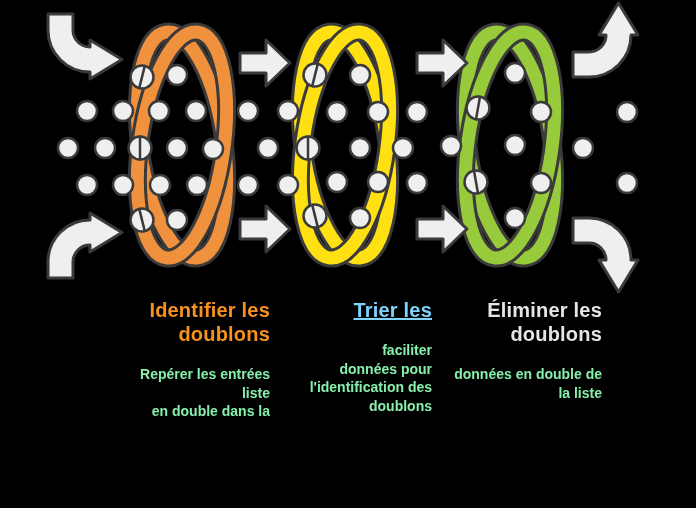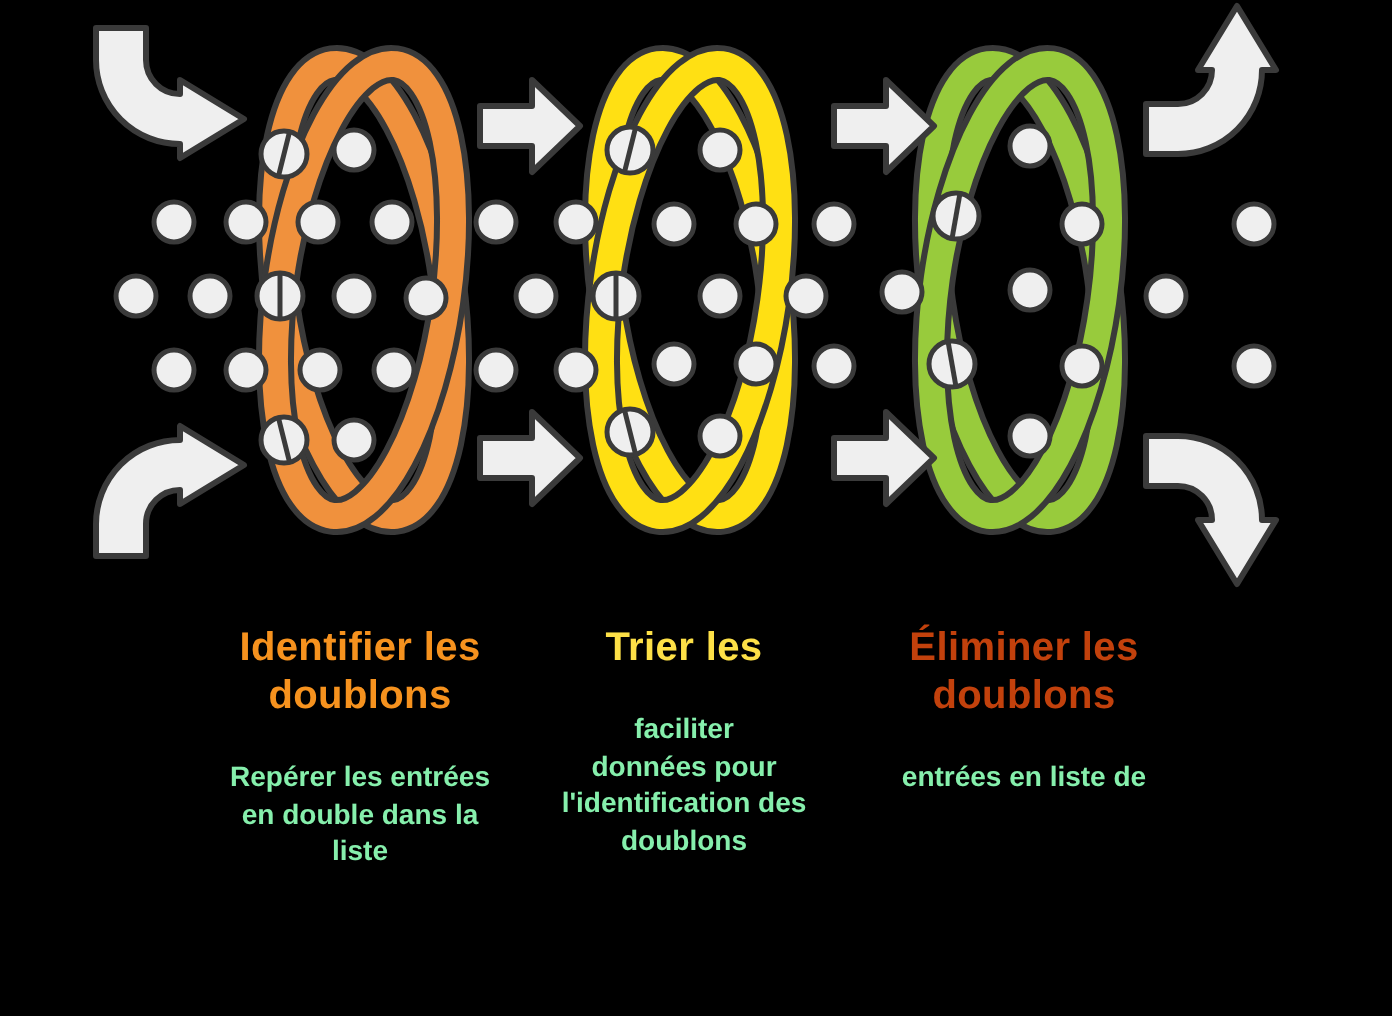--- a/index.html
+++ b/index.html
@@ -1,21 +1,21 @@
 <!DOCTYPE html>
 <html><head>
 <meta charset="utf-8">
 <style>
   html,body{margin:0;padding:0;background:#000;}
   .stage{
     position:relative;width:696px;height:508px;background:#000;overflow:hidden;
     font-family:"Liberation Sans",sans-serif;
   }
   .stage svg{position:absolute;left:0;top:0;}
-  .col{position:absolute;top:312px;width:180px;text-align:center;}
+  .col{position:absolute;top:298px;width:180px;text-align:right;}
   .col .heading{font-size:20px;font-weight:800;line-height:24px;letter-spacing:.2px;}
   .col .body{margin-top:19px;font-size:14px;font-weight:700;line-height:18.6px;color:#86efac;}
 </style>
 </head>
 <body>
 
 <div class="stage">
 
   <svg id="flow-svg" width="696" height="508" viewBox="0 0 696 508">
     <defs>
@@ -129,40 +129,41 @@
       </g>
   </svg>
 
   <div class="col" style="left:90px">
     <div class="heading" style="color: rgb(246, 146, 30);">
       <div>Identifier les</div>
       <div>doublons</div>
     </div>
     <div class="body">
       <div>Repérer les entrées</div>
+      <div>liste</div>
       <div>en double dans la</div>
-      <div>liste</div>
     </div>
   </div>
 
   <div class="col" style="left:252px">
-    <div class="heading" style="color: #fde047;">
+    <div class="heading" style="color: #7dd3fc; text-decoration: underline;">
       <div>Trier les</div>
     </div>
     <div class="body">
       <div>faciliter</div>
       <div>données pour</div>
       <div>l'identification des</div>
       <div>doublons</div>
     </div>
   </div>
 
   <div class="col" style="left:422px">
-    <div class="heading" style="color: #c2410c;">
+    <div class="heading" style="color: #e5e5e5;">
       <div>Éliminer les</div>
       <div>doublons</div>
     </div>
     <div class="body">
-      <div>entrées en liste de</div>
+      <div>données en double de</div>
+      <div>la liste</div>
     </div>
   </div>
 
 </div>
 
 </body></html>

